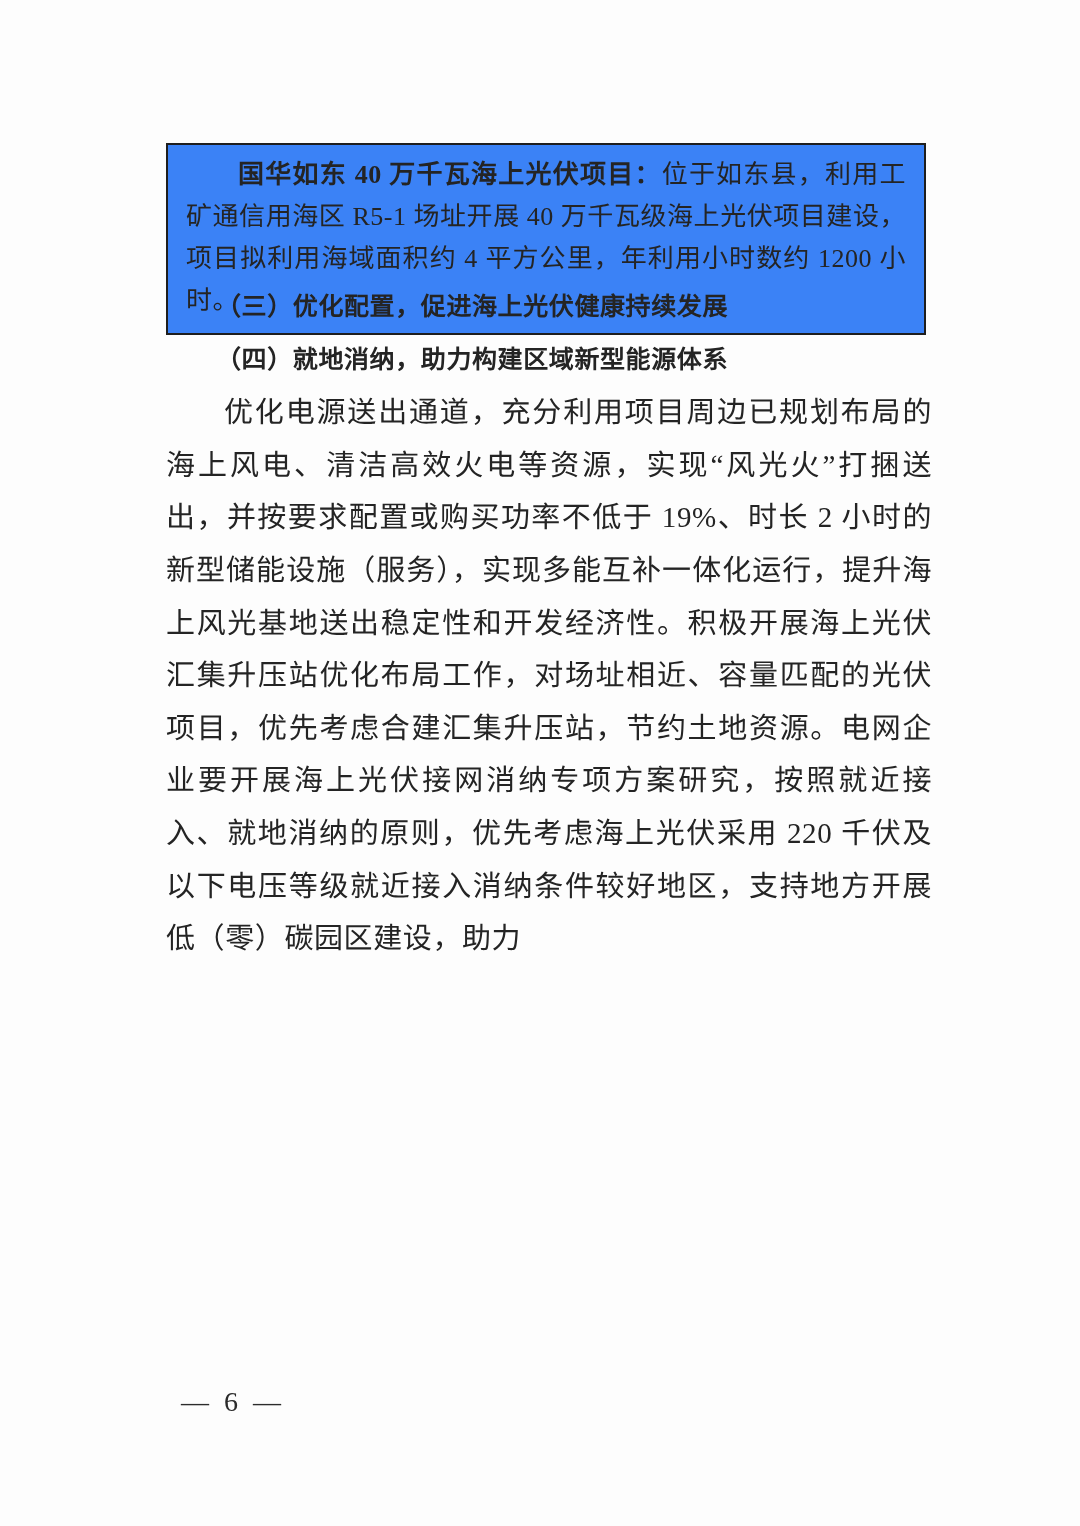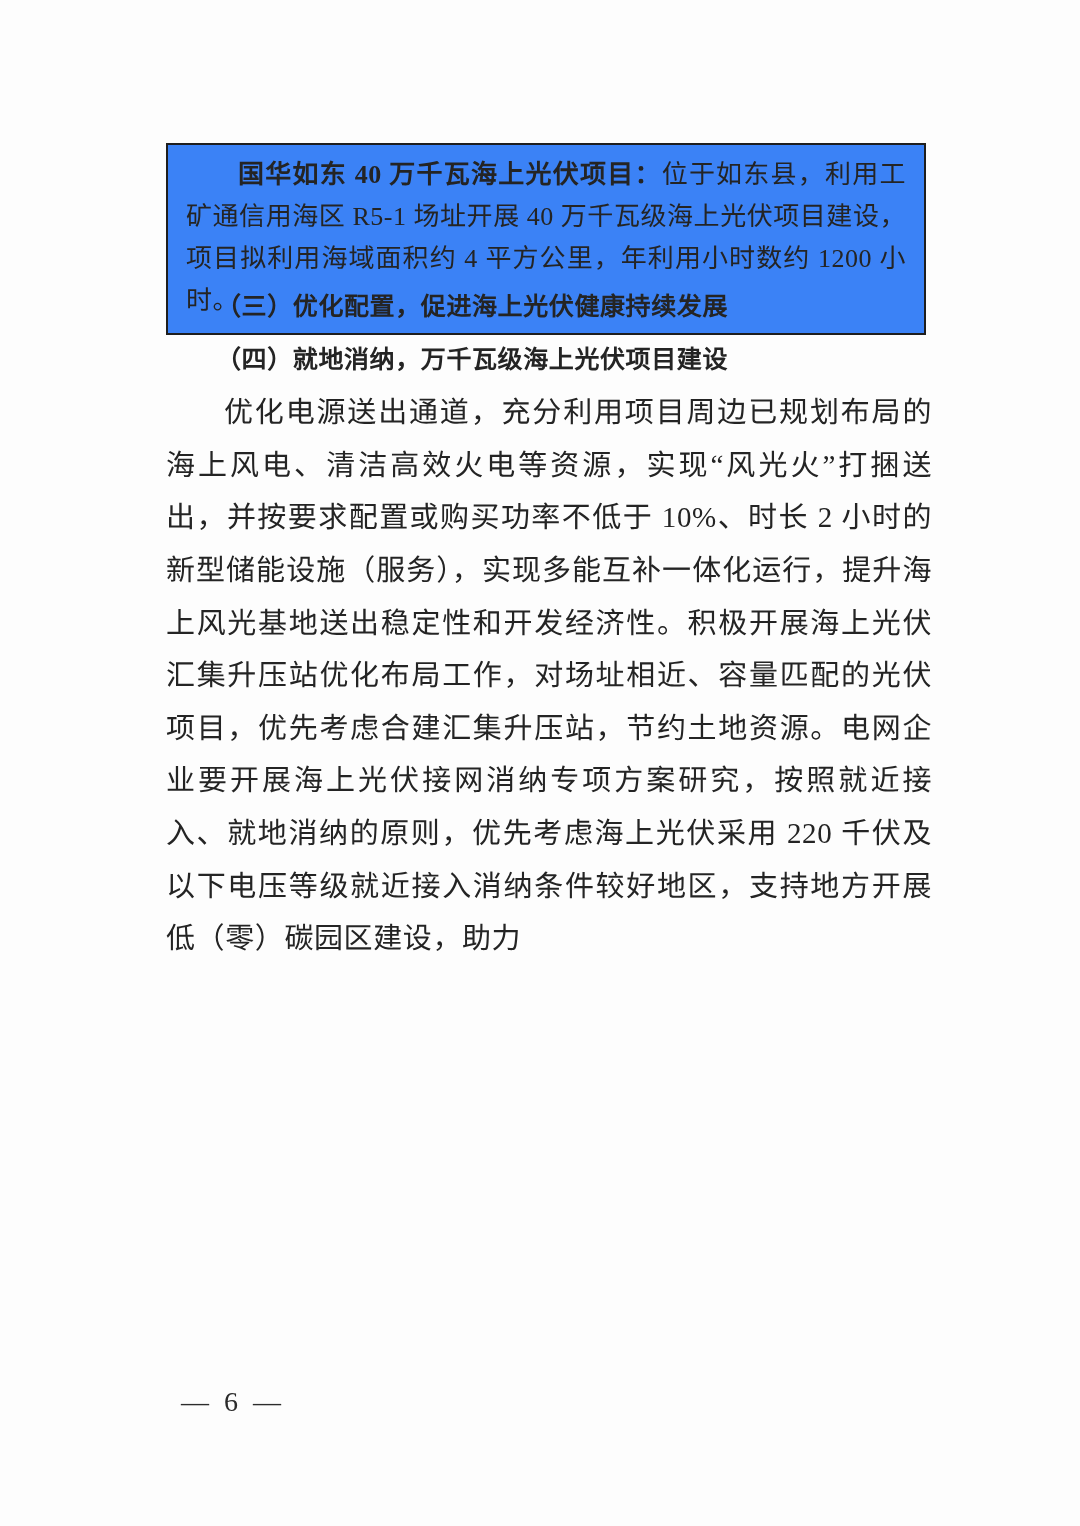--- a/index.html
+++ b/index.html
@@ -75,19 +75,19 @@
 <body>
 
 <div class="page">
 
   <div class="callout">
     <p class="callout-text"><b>国华如东 40 万千瓦海上光伏项目：</b><span>位于如东县，利用工矿通信用海区 R5-1 场址开展 40 万千瓦级海上光伏项目建设，项目拟利用海域面积约 4 平方公里，年利用小时数约 1200 小时。</span></p>
   </div>
 
   <div class="textblock">
     <h2 class="sec-heading">（三）优化配置，促进海上光伏健康持续发展</h2>
-    <h2 class="sec-heading">（四）就地消纳，万千瓦级海上光伏项目建设</h2>
-    <p class="sec-paragraph">优化电源送出通道，充分利用项目周边已规划布局的海上风电、清洁高效火电等资源，实现“风光火”打捆送出，并按要求配置或购买功率不低于 10%、时长 2 小时的新型储能设施（服务），实现多能互补一体化运行，提升海上风光基地送出稳定性和开发经济性。积极开展海上光伏汇集升压站优化布局工作，对场址相近、容量匹配的光伏项目，优先考虑合建汇集升压站，节约土地资源。电网企业要开展海上光伏接网消纳专项方案研究，按照就近接入、就地消纳的原则，优先考虑海上光伏采用 220 千伏及以下电压等级就近接入消纳条件较好地区，支持地方开展低（零）碳园区建设，助力</p>
+    <h2 class="sec-heading">（四）就地消纳，助力构建区域新型能源体系</h2>
+    <p class="sec-paragraph">优化电源送出通道，充分利用项目周边已规划布局的海上风电、清洁高效火电等资源，实现“风光火”打捆送出，并按要求配置或购买功率不低于 19%、时长 2 小时的新型储能设施（服务），实现多能互补一体化运行，提升海上风光基地送出稳定性和开发经济性。积极开展海上光伏汇集升压站优化布局工作，对场址相近、容量匹配的光伏项目，优先考虑合建汇集升压站，节约土地资源。电网企业要开展海上光伏接网消纳专项方案研究，按照就近接入、就地消纳的原则，优先考虑海上光伏采用 220 千伏及以下电压等级就近接入消纳条件较好地区，支持地方开展低（零）碳园区建设，助力</p>
   </div>
 
   <div class="footer-pagenum">— 6 —</div>
 
 </div>
 
 </body></html>

